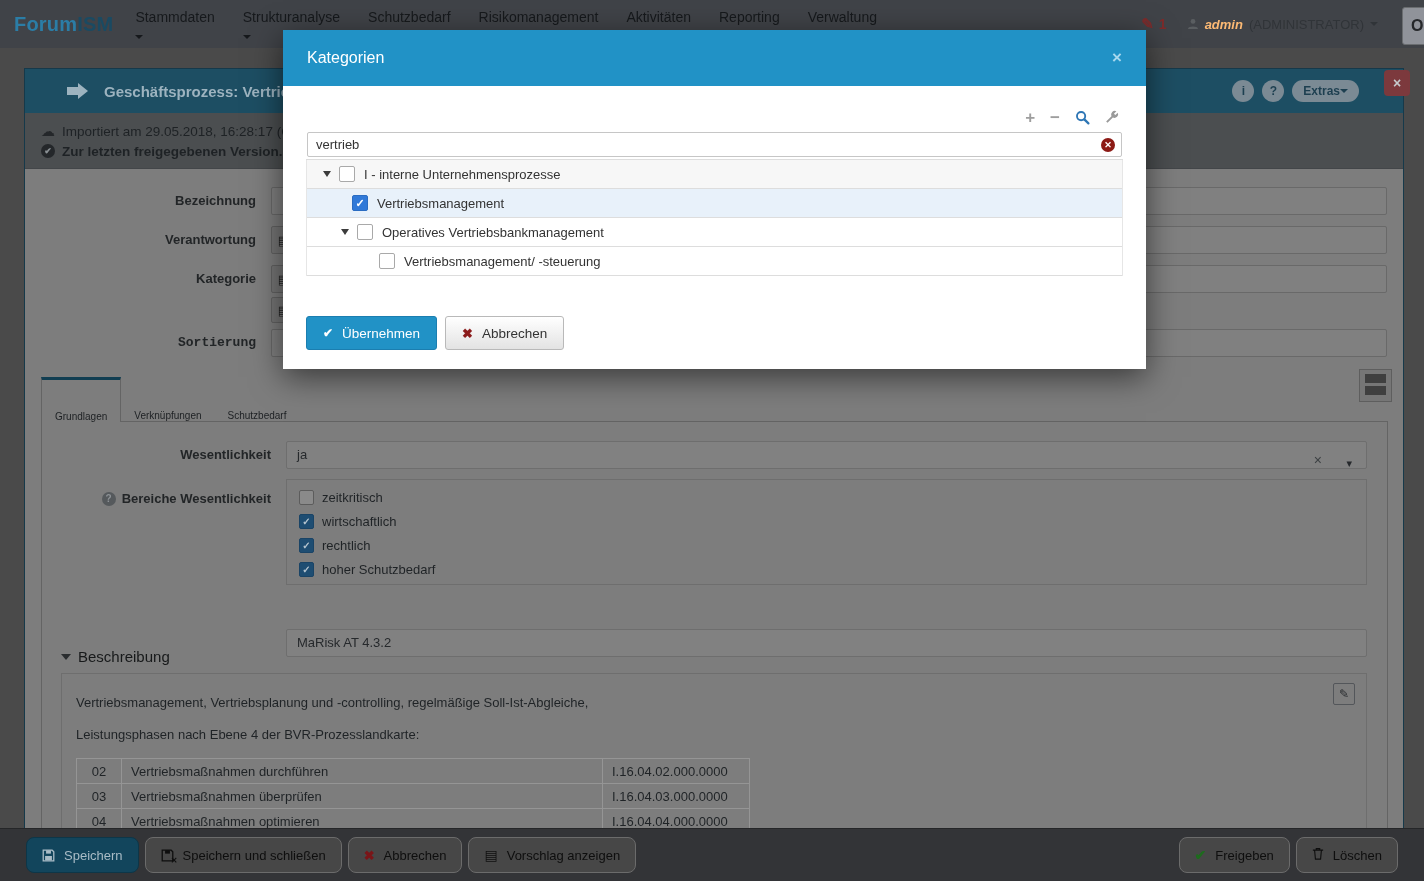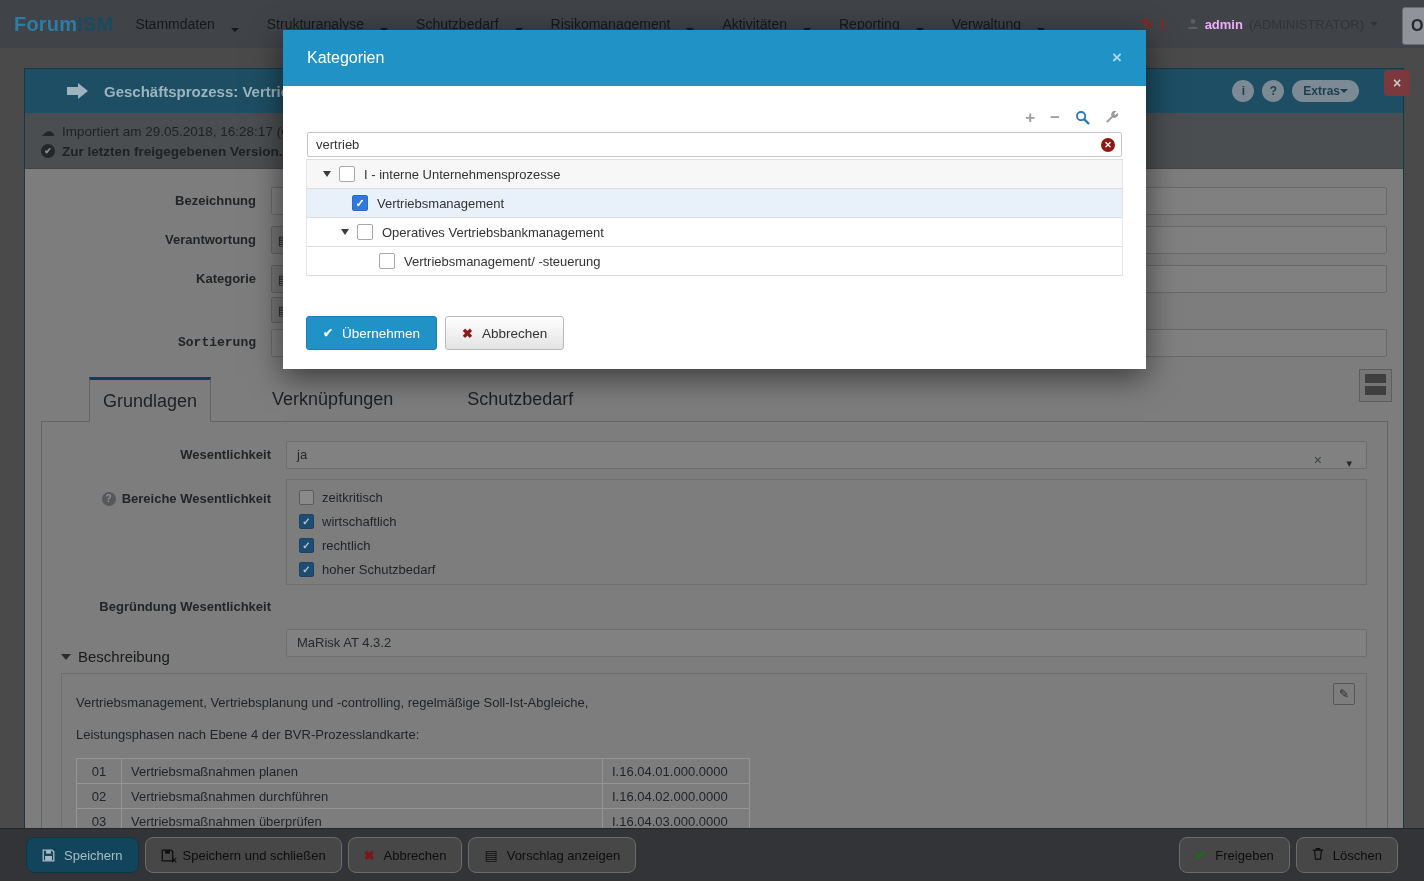--- a/index.html
+++ b/index.html
@@ -5,27 +5,27 @@
   html,body{margin:0;padding:0;}
   body{font-family:"Liberation Sans",sans-serif;}
   #screen{position:relative;width:1424px;height:881px;overflow:hidden;background:#4a4a4a;}
 
   
   .navbar{position:absolute;top:0;left:0;right:0;height:48px;background:#404348;display:flex;align-items:center;padding:0 10px;box-sizing:border-box;}
   .logo{font-size:20px;font-weight:700;margin:0 22px 0 4px;letter-spacing:.2px;}
   .logo .p1{color:#2b7da6;}
   .logo .p2{color:#1a4a62;}
   .nav-items{display:flex;gap:28px;font-size:14px;color:#16191c;}
-  .nav-item{display:flex;align-items:flex-end;gap:16px;cursor:pointer;white-space:nowrap;}
+  .nav-item{display:flex;align-items:flex-start;gap:10px;cursor:pointer;white-space:nowrap;flex-direction:column;}
   .caret{width:0;height:0;border-left:4px solid transparent;border-right:4px solid transparent;border-top:4px solid currentColor;display:inline-block;}
   .nav-right{margin-left:auto;display:flex;align-items:center;gap:20px;padding-right:36px;}
   .edit-badge{display:flex;align-items:center;gap:5px;color:#7d2b2b;font-weight:700;font-size:14px;}
   .pencil{font-size:15px;}
   .user-chip{display:flex;align-items:center;gap:6px;font-size:13px;color:#303438;}
-  .user-chip b{color:#f0abfc;}
+  .user-chip b{color:#fdba74;font-style:italic;}
   .edge-btn{position:absolute;left:1402px;top:7px;width:70px;height:38px;background:#90939a;border:1px solid #6a6d70;border-radius:3px;color:#26282b;font-weight:700;font-size:16px;display:flex;align-items:center;padding-left:8px;box-sizing:border-box;}
 
   
   .panel{position:absolute;left:24px;top:68px;width:1380px;height:813px;background:#7d7d7d;border:1px solid #16394a;border-bottom:none;box-sizing:border-box;}
   .panel-header{height:44px;background:#1d4e63;display:flex;align-items:center;padding:0 14px;position:relative;}
   .arrow-icon{display:flex;align-items:center;margin-left:28px;}
   .arrow-bar{width:11px;height:8px;background:#9db3bf;}
   .arrow-tip{width:0;height:0;border-top:8px solid transparent;border-bottom:8px solid transparent;border-left:10px solid #9db3bf;}
   .panel-title{color:#9db3bf;font-weight:700;font-size:15px;margin-left:16px;white-space:nowrap;}
   .header-controls{position:absolute;right:44px;top:11px;display:flex;gap:8px;align-items:center;}
@@ -39,21 +39,21 @@
   .cloud-icon{font-size:14px;color:#24272a;}
   .check-circle{width:14px;height:14px;border-radius:50%;background:#24272a;color:#8b9195;font-size:9px;display:inline-flex;align-items:center;justify-content:center;}
 
   
   .fLabel{position:absolute;left:0;width:231px;text-align:right;font-weight:700;font-size:13px;color:#222527;line-height:28px;}
   .fInput{position:absolute;height:28px;background:#808080;border:1px solid #696969;border-radius:2px;box-sizing:border-box;}
   .miniBtn{position:absolute;width:26px;height:28px;background:#767676;border:1px solid #636363;border-radius:2px;box-sizing:border-box;color:#222;font-size:13px;display:flex;align-items:center;justify-content:center;}
 
   
   .tabs{position:absolute;left:16px;top:308px;display:flex;z-index:3;}
-  .tab{height:44px;display:flex;align-items:center;padding:0 13px;font-size:18px;color:#1d2023;cursor:pointer;box-sizing:border-box;margin-left:48px;}
+  .tab{height:44px;display:flex;align-items:flex-end;padding:0 13px;font-size:10px;color:#1d2023;cursor:pointer;box-sizing:border-box;}
   .tab.active{height:45px;background:#7d7d7d;border:1px solid #646464;border-top:3px solid #113e52;border-bottom:none;}
   .list-btn{position:absolute;left:1334px;top:300px;width:33px;height:33px;background:#767676;border:1px solid #5e5e5e;box-sizing:border-box;padding:4px 5px;display:flex;flex-direction:column;gap:3px;cursor:pointer;}
   .list-btn .bar{height:9px;background:#3f3f3f;}
   .tab-content{position:absolute;left:16px;right:15px;top:352px;height:461px;border:1px solid #646464;background:#7d7d7d;box-sizing:border-box;}
 
   .gLabel{position:absolute;left:0;width:229px;text-align:right;font-weight:700;font-size:13px;color:#222527;line-height:28px;}
   .gInput{position:absolute;left:244px;right:20px;height:28px;background:#818181;border:1px solid #6e6e6e;border-radius:2px;box-sizing:border-box;font-size:13px;color:#26292c;line-height:26px;padding:0 30px 0 10px;}
   .sel-x{position:absolute;right:44px;top:5px;color:#3c4043;font-size:14px;cursor:pointer;}
   .sel-caret{position:absolute;right:14px;top:8px;color:#26292c;font-size:11px;cursor:pointer;}
   .qmark{width:14px;height:14px;border-radius:50%;background:#55595c;color:#8d9296;font-size:10px;font-weight:700;display:inline-flex;align-items:center;justify-content:center;margin-right:6px;}
@@ -260,38 +260,32 @@
         <div class="chk-row">
           <span class="cb on-dark">✓</span>
           <span>rechtlich</span>
         </div>
         <div class="chk-row">
           <span class="cb on-dark">✓</span>
           <span>hoher Schutzbedarf</span>
         </div>
       </div>
 
-      <div class="gLabel" style="top:171px;">Begründung Wesentlichkeit</div>
       <div class="gInput" style="top:171px;margin-top:36px;"><span>MaRisk AT 4.3.2</span></div>
 
       <div class="desc-head">
         <span class="tri-down"></span>
         <span>Beschreibung</span>
       </div>
       <div class="desc-box">
         <div class="edit-icon">✎</div>
         <p>Vertriebsmanagement, Vertriebsplanung und -controlling, regelmäßige Soll-Ist-Abgleiche,</p>
         <p>Leistungsphasen nach Ebene 4 der BVR-Prozesslandkarte:</p>
         <table class="bvr">
           <tbody>
-              <tr>
-            <td class="c-nr">01</td>
-            <td class="c-name">Vertriebsmaßnahmen planen</td>
-            <td class="c-code">I.16.04.01.000.0000</td>
-          </tr>
           <tr>
             <td class="c-nr">02</td>
             <td class="c-name">Vertriebsmaßnahmen durchführen</td>
             <td class="c-code">I.16.04.02.000.0000</td>
           </tr>
           <tr>
             <td class="c-nr">03</td>
             <td class="c-name">Vertriebsmaßnahmen überprüfen</td>
             <td class="c-code">I.16.04.03.000.0000</td>
           </tr>

